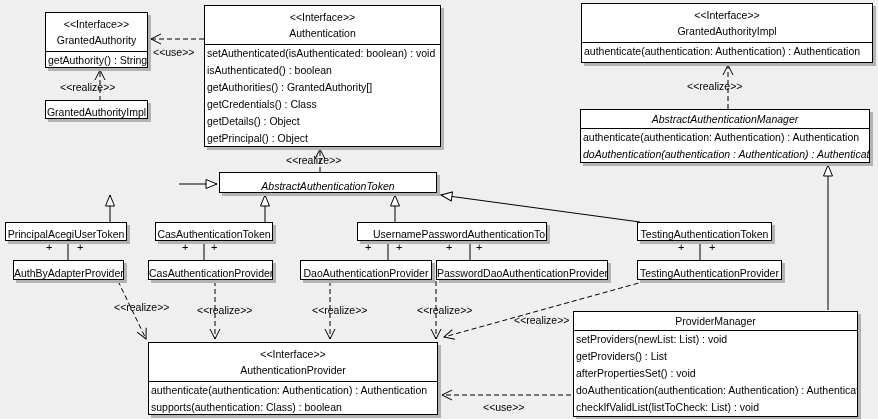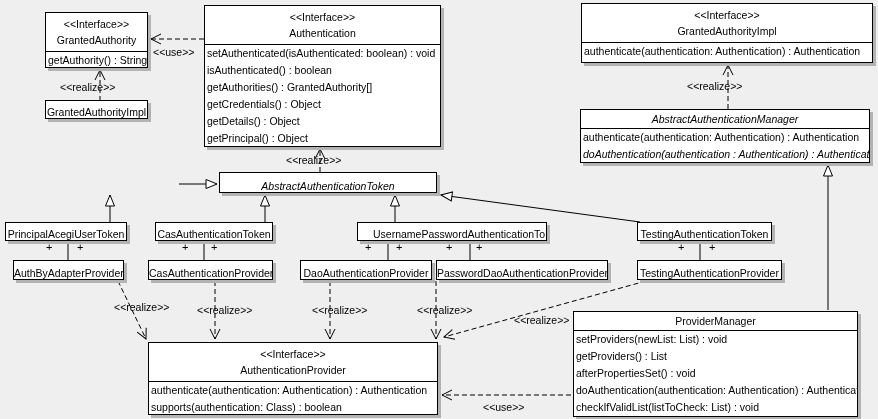--- a/index.html
+++ b/index.html
@@ -79,21 +79,21 @@
   </div>
 
   <div class="box" style="left:204px;top:5px;width:237px;height:142px;">
     <div class="hdr">
       <div class="ln">&lt;&lt;Interface&gt;&gt;</div>
       <div class="ln">Authentication</div>
     </div>
     <div class="m">setAuthenticated(isAuthenticated: boolean) : void</div>
     <div class="m">isAuthenticated() : boolean</div>
     <div class="m">getAuthorities() : GrantedAuthority[]</div>
-    <div class="m">getCredentials() : Object</div>
+    <div class="m">getCredentials() : Class</div>
     <div class="m">getDetails() : Object</div>
     <div class="m">getPrincipal() : Object</div>
   </div>
 
   <div class="box" style="left:581px;top:3px;width:292px;height:60px;">
     <div class="hdr">
       <div class="ln">&lt;&lt;Interface&gt;&gt;</div>
       <div class="ln">GrantedAuthorityImpl</div>
     </div>
     <div class="m">authenticate(authentication: Authentication) : Authentication</div>

